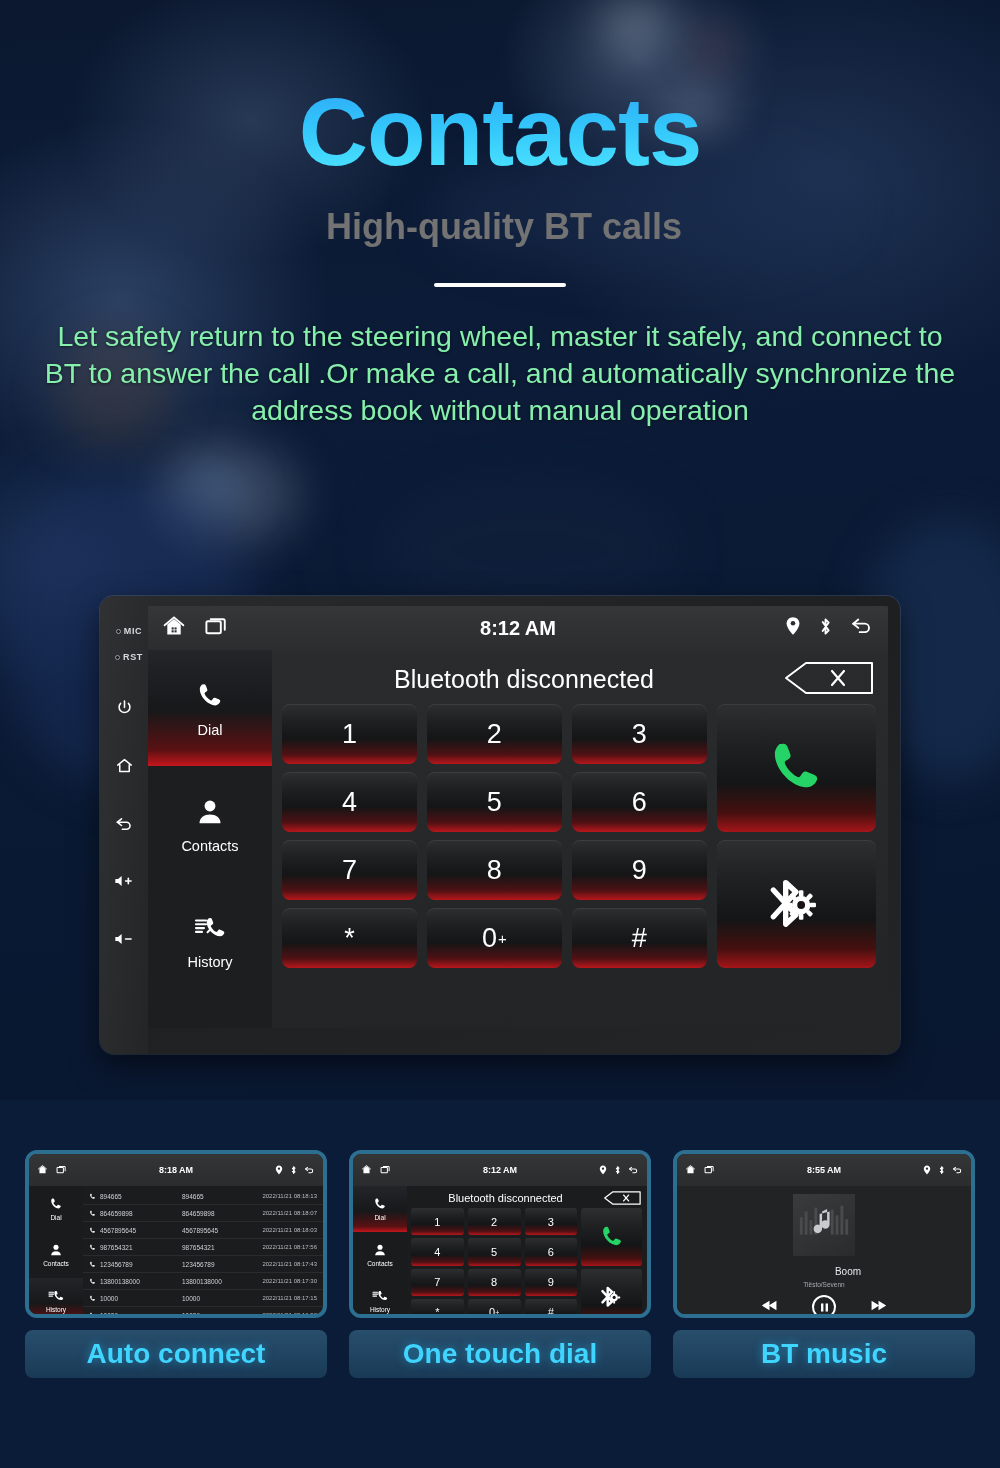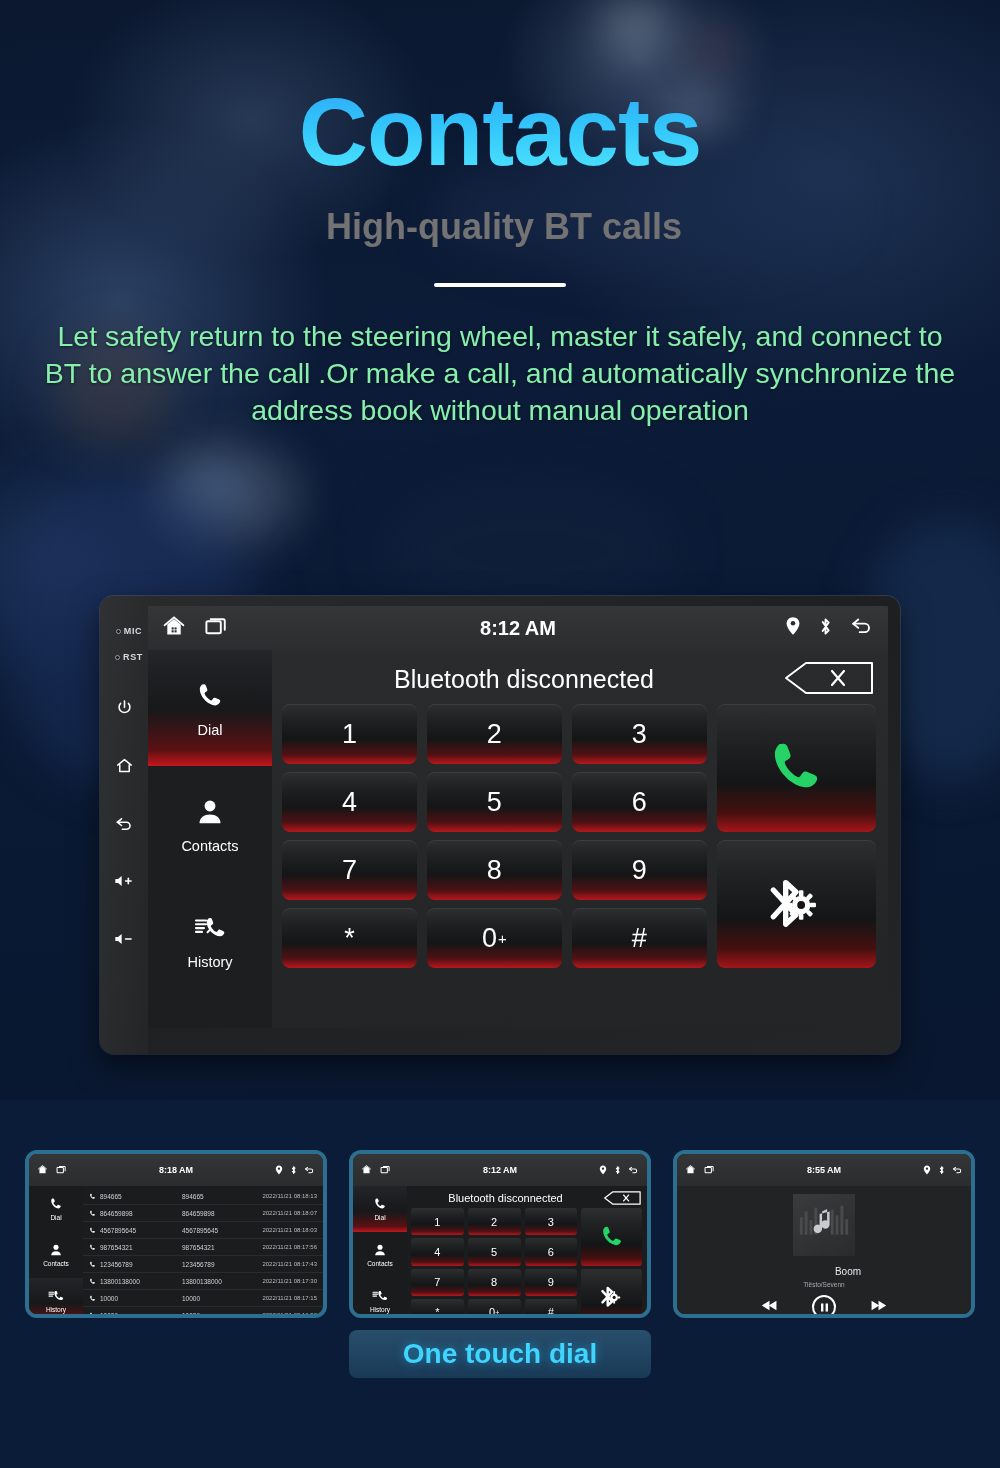--- a/index.html
+++ b/index.html
@@ -610,20 +610,21 @@
             <svg width="7" height="7" viewBox="0 0 28 28">
                 <path d="M7.6 3.2 c1.3 -0.5 2.2 0.2 2.6 1.3 l1.2 3.2 c0.35 0.95 0.1 1.7 -0.7 2.2 l-1.3 0.85 c-0.5 0.33 -0.6 0.8 -0.35 1.35 c1.05 2.4 3.1 4.6 5.45 5.9 c0.55 0.3 1.05 0.2 1.4 -0.3 l0.95 -1.35 c0.55 -0.8 1.3 -1 2.25 -0.6 l3.1 1.3 c1.1 0.45 1.7 1.4 1.15 2.65 c-0.75 1.7 -2.4 3.05 -4.3 3.05 c-7.0 0 -14.6 -8.0 -14.6 -15.2 c0 -1.9 1.35 -3.65 2.15 -4.35 Z" fill="#fff"></path>
               </svg>
             <span class="hist-num">10086</span>
             <span class="hist-name">10086</span>
             <span class="hist-time">2022/11/21 08:16:58</span>
           </div>
         </div>
       </div>
     </div>
+    <div class="caption">Auto connect</div>
   </div>
 
   <div class="thumb-wrap">
     <div class="thumb">
       <div class="thumb-sb">
         <div class="tl">
           <span>
             <svg width="11" height="11" viewBox="0 0 24 24">
                 <path d="M5.3 10.6 V20.4 H18.7 V10.6 L12 5.1 Z" fill="#fff"></path>
                 <path d="M2.6 11.3 L12 3.4 L21.4 11.3" stroke="#fff" stroke-width="2" fill="none"></path>
@@ -811,14 +812,15 @@
             <span>
               <svg width="17" height="13" viewBox="0 0 22 16">
                 <path d="M2 2 L12 8 L2 14 Z" fill="#fff"></path>
                   <path d="M11 2 L21 8 L11 14 Z" fill="#fff"></path>
               </svg>
             </span>
           </div>
         </div>
       </div>
     </div>
+    <div class="caption">BT music</div>
   </div>
 </div>
 
 </body></html>

